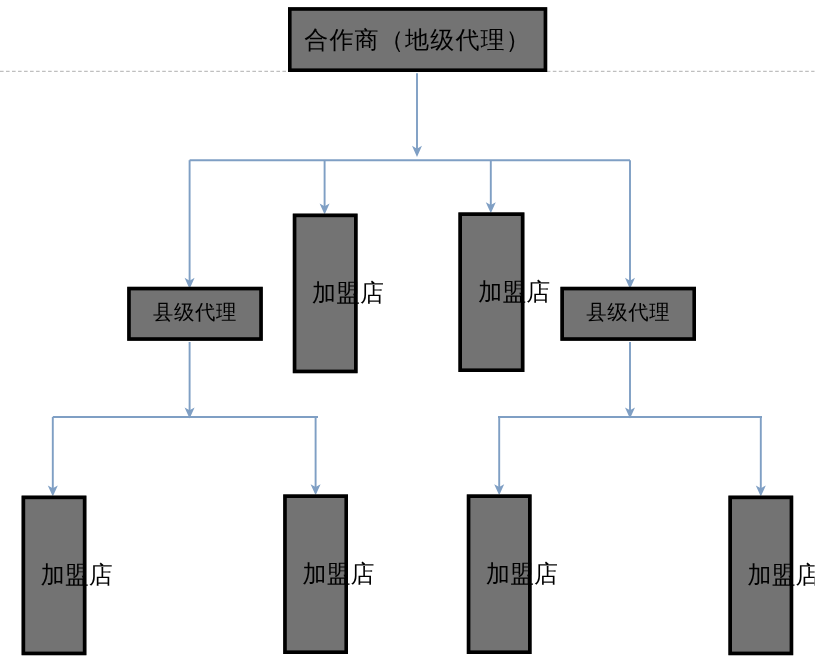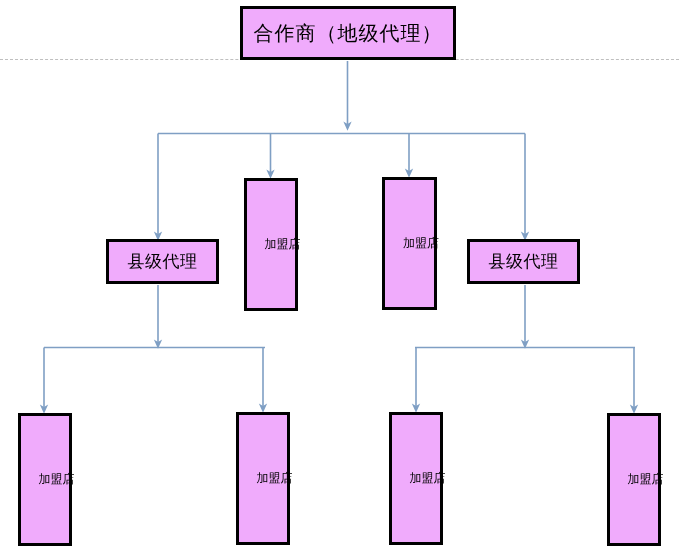--- a/index.html
+++ b/index.html
@@ -31,21 +31,21 @@
     position: absolute;
     left: 0;
     width: 679px;
     height: 0;
     border-top: 1px dashed #bfbfbf;
   }
   
   .node {
     position: absolute;
     box-sizing: border-box;
-    background: #f0abfc;
+    background: #737373;
     border: 3px solid #000000;
     display: flex;
     align-items: center;
     justify-content: center;
     color: #000000;
     z-index: 3;
   }
   .node.root {
     border-width: 3px;
   }
@@ -59,21 +59,21 @@
   .node.horiz .node-label {
     font-size: 17px;
     letter-spacing: 0.5px;
   }
   .node.root .node-label {
     font-size: 20px;
     letter-spacing: 1px;
   }
   
   .node.vert .node-label {
-    font-size: 12px;
+    font-size: 20px;
     line-height: 1.95;
     letter-spacing: 0;
     writing-mode: horizontal-tb;
     word-break: break-all;
     width: 1.1em;
     text-align: center;
   }
 </style>
 </head>
 <body>

